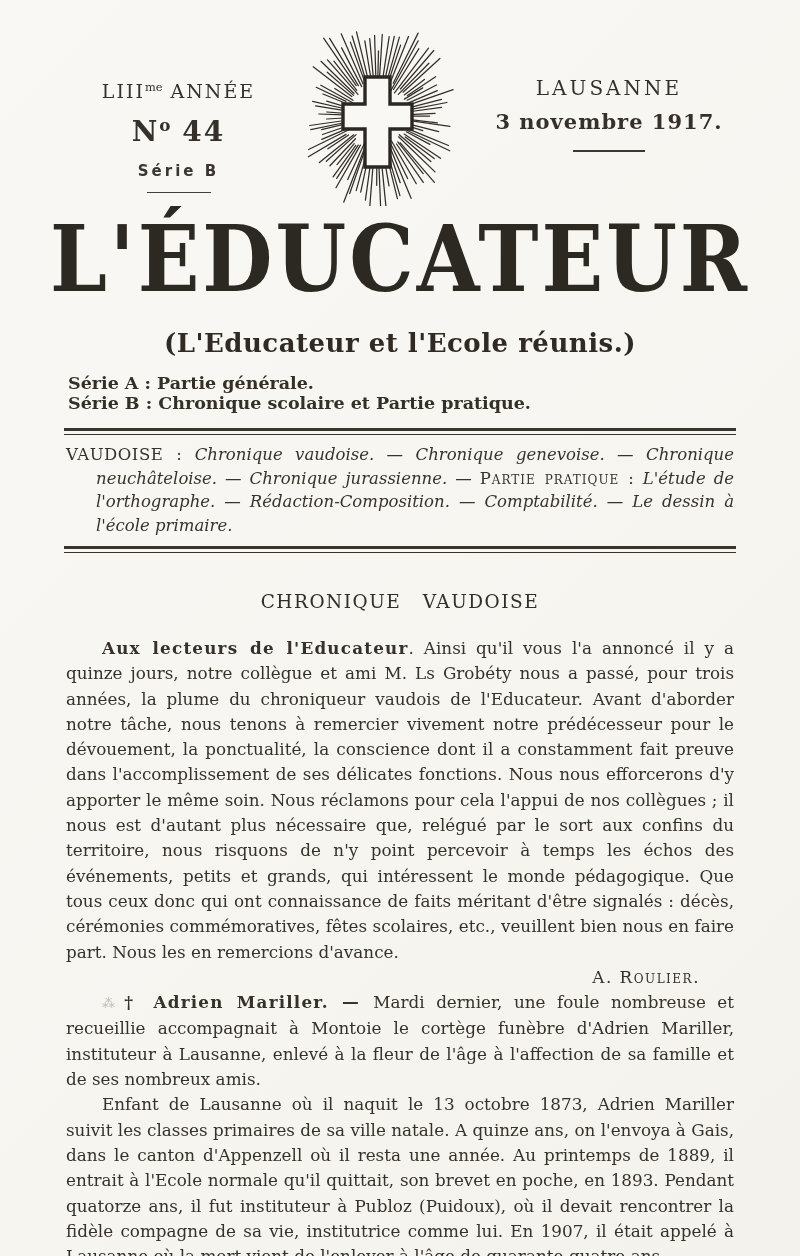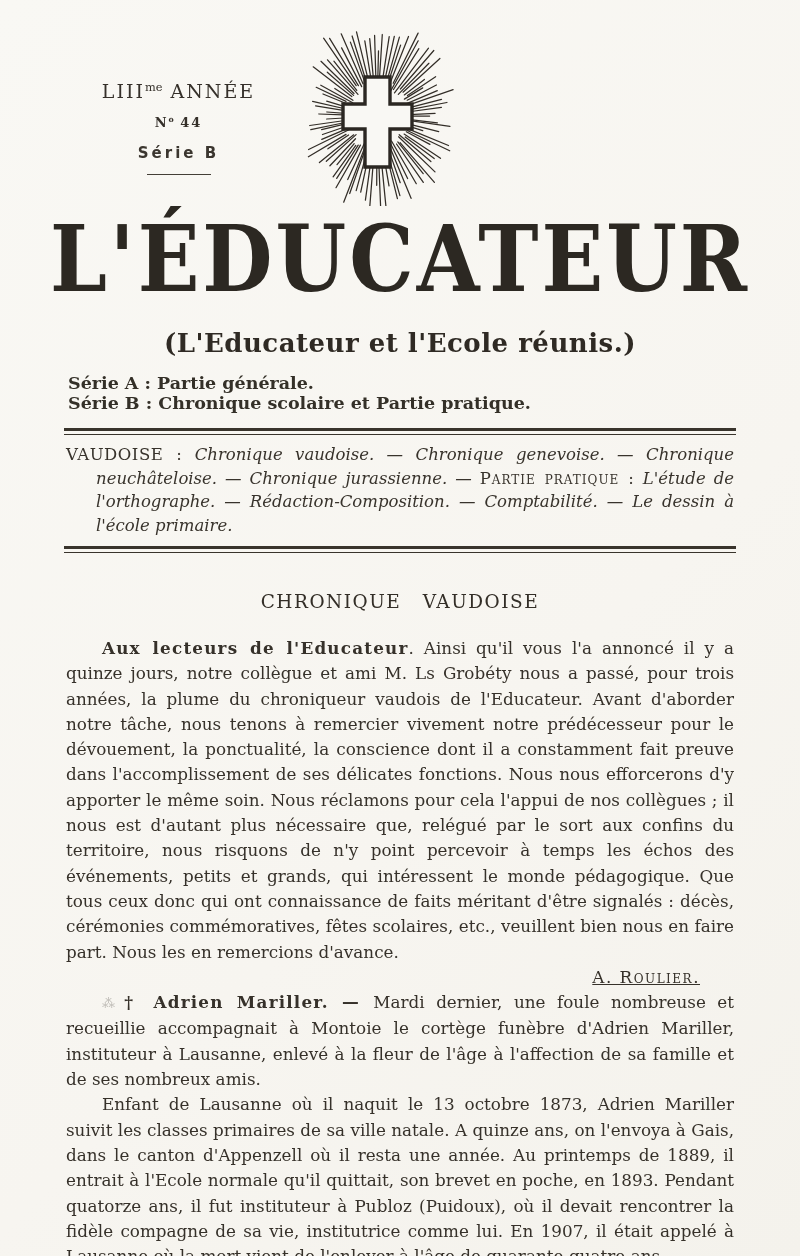--- a/index.html
+++ b/index.html
@@ -11,21 +11,21 @@
     color:#35302a;
     font-family:"DejaVu Serif", serif;
     overflow:hidden;
   }
 
   
   .masthead { position:relative; height:205px; }
   .mh-left { position:absolute; left:76px; top:80px; width:205px; text-align:center; }
   .year-line { font-size:19px; letter-spacing:2px; white-space:nowrap; }
   .year-line sup, .issue-line sup { font-size:60%; vertical-align:super; letter-spacing:0; }
-  .issue-line { margin-top:13px; font-weight:bold; font-size:13px; letter-spacing:2px; }
+  .issue-line { margin-top:13px; font-weight:bold; font-size:28px; letter-spacing:2px; }
   .series-b { margin-top:13px; font-family:"DejaVu Sans", sans-serif; font-weight:bold;
               font-size:15px; letter-spacing:3px; color:#3b362f; }
   .mh-rule { width:64px; margin:12px auto 0; border-top:1.6px solid #443f37; }
   .emblem { position:absolute; left:296px; top:28px; width:162px; height:178px; }
   .mh-right { position:absolute; right:66px; top:76px; width:250px; text-align:center; }
   .place-line { font-size:20px; letter-spacing:3px; }
   .date-line { margin-top:9px; font-weight:bold; font-size:21px; letter-spacing:1px; }
   .mh-rule-r { width:72px; margin:16px auto 0; border-top:2px solid #3c3730; }
 
   
@@ -53,21 +53,21 @@
 
   
   .article-heading { margin:38px 0 0; text-align:center; font-weight:normal;
     font-size:18.5px; letter-spacing:1.5px; word-spacing:14px; color:#332e27; }
   .body-par { margin:0 66px; font-size:16.8px; line-height:25.3px;
     text-align:justify; text-indent:36px; color:#36312a; }
   .body-par.first { margin-top:24px; }
   .lead { font-weight:bold; letter-spacing:1.2px; }
   .smudge { opacity:0.3; letter-spacing:-2px; margin-right:5px; font-size:13px; }
   .signature { margin:0 100px 0 13px; text-align:right; font-size:16.8px;
-    line-height:25.3px; font-variant:small-caps; letter-spacing:1.5px; color:#36312a;text-decoration:underline; }
+    line-height:25.3px; font-variant:small-caps; letter-spacing:1.5px; color:#36312a; }
 </style>
 </head>
 <body>
 
 <div class="page">
 
   <header class="masthead">
     <div class="mh-left">
       <div class="year-line"><span>LIII</span><sup>me</sup><span> ANNÉE</span></div>
       <div class="issue-line"><span>N</span><sup>o</sup><span> 44</span></div>
@@ -172,20 +172,25 @@
             <line x1="115.2" y1="76.2" x2="157.1" y2="61.7"></line>
             <line x1="108.6" y1="80.9" x2="145.5" y2="71.3"></line>
             <line x1="114.9" y1="81.4" x2="150.9" y2="74.5"></line>
             <line x1="111.1" y1="84.0" x2="145.4" y2="79.4"></line>
             <line x1="108.1" y1="86.8" x2="139.1" y2="85.4"></line>
           </g>
         <path d="M69,49 h25 v27 h22 v25 h-22 v38 h-25 v-38 h-22 v-25 h22 Z" fill="#f9f8f4" stroke="#2b2722" stroke-width="3.4"></path>
       </svg>
     </div>
 
+    <div class="mh-right">
+      <div class="place-line">LAUSANNE</div>
+      <div class="date-line">3 novembre 1917.</div>
+      <div class="mh-rule-r"></div>
+    </div>
   </header>
 
   <h1 class="journal-title">L'ÉDUCATEUR</h1>
   <div class="journal-subtitle">(L'Educateur et l'Ecole réunis.)</div>
 
   <div class="series-line">
     <span>Série A : Partie générale.</span>
     <span>Série B : Chronique scolaire et Partie pratique.</span>
   </div>
 

